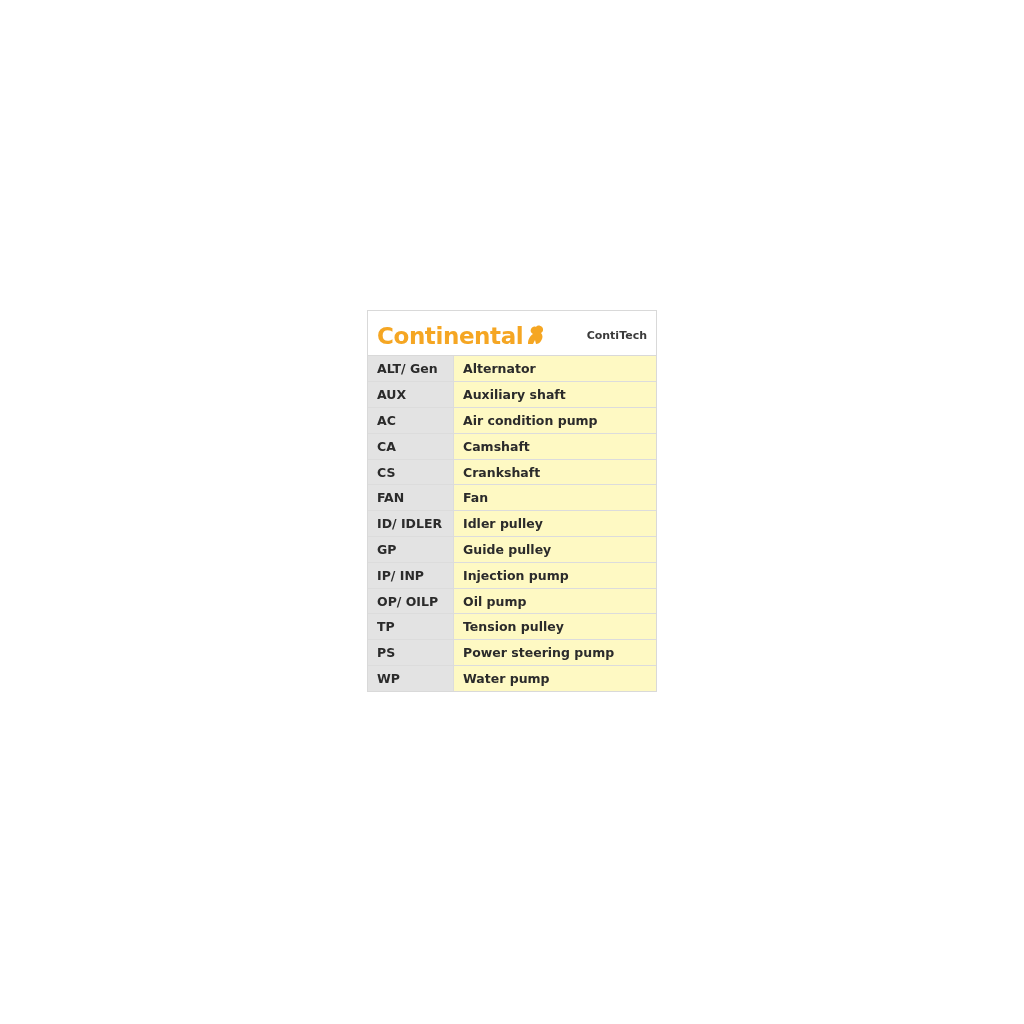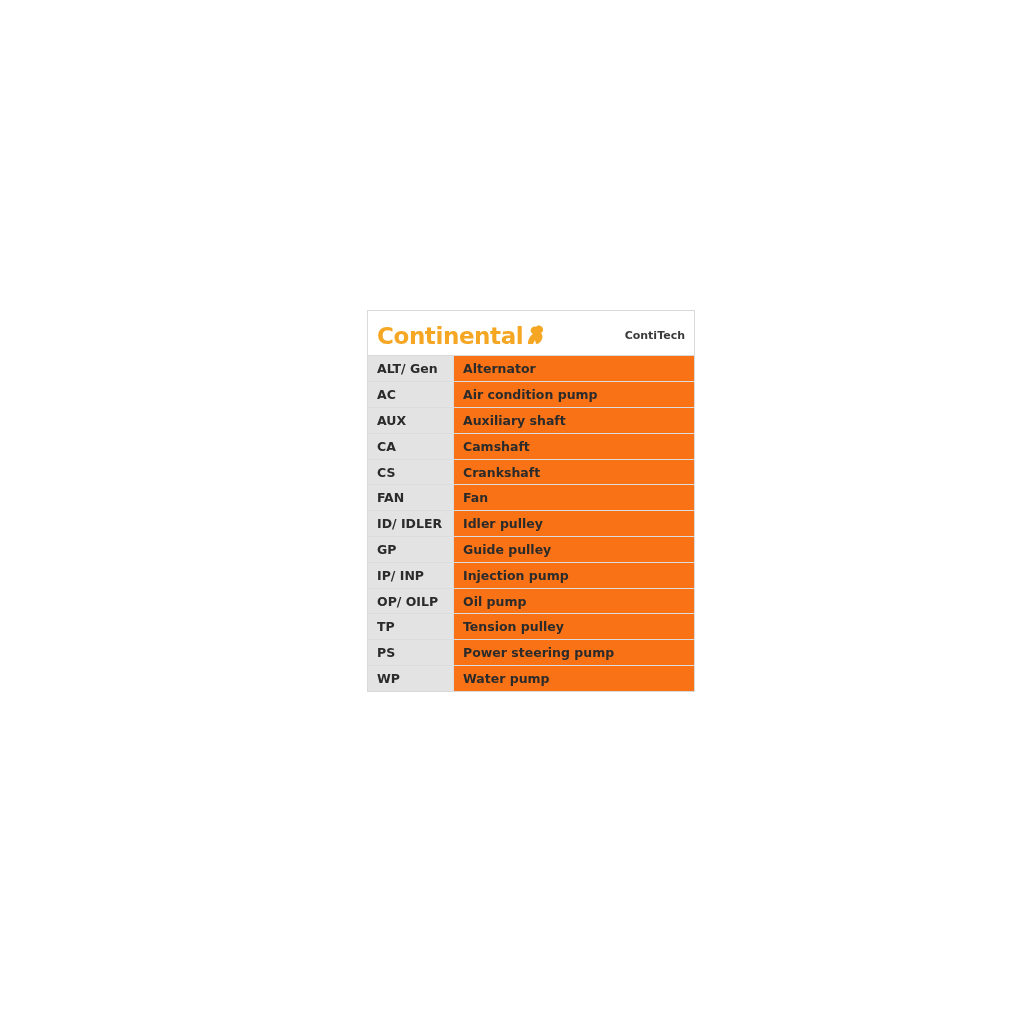--- a/index.html
+++ b/index.html
@@ -17,21 +17,21 @@
     height: 1024px;
     background: #ffffff;
     overflow: hidden;
   }
 
   
   #legend-card {
     position: absolute;
     left: 367px;
     top: 310px;
-    width: 328px;
+    width: 290px;
     border: 1px solid #d9d9d9;
     background: #ffffff;
     box-sizing: border-box;
   }
 
   
   .brand-header {
     position: relative;
     height: 45px;
     border-bottom: 1px solid #d9d9d9;
@@ -105,21 +105,21 @@
     border-bottom: none;
   }
 
   .col-abbr {
     width: 76px;
     background: #e3e3e3;
     border-right: 1px solid #dcdcdc;
   }
 
   .col-desc {
-    background: #f97316;
+    background: #fef9c3;
   }
 </style>
 </head>
 <body>
 
 <div id="page">
 
   <div id="legend-card">
 
     <div class="brand-header">
@@ -134,26 +134,26 @@
       <div class="brand-sub">ContiTech</div>
     </div>
 
     <table class="legend-table">
       <tbody>
         <tr>
           <td class="col-abbr">ALT/ Gen</td>
           <td class="col-desc">Alternator</td>
         </tr>
         <tr>
+          <td class="col-abbr">AUX</td>
+          <td class="col-desc">Auxiliary shaft</td>
+        </tr>
+        <tr>
           <td class="col-abbr">AC</td>
           <td class="col-desc">Air condition pump</td>
-        </tr>
-        <tr>
-          <td class="col-abbr">AUX</td>
-          <td class="col-desc">Auxiliary shaft</td>
         </tr>
         <tr>
           <td class="col-abbr">CA</td>
           <td class="col-desc">Camshaft</td>
         </tr>
         <tr>
           <td class="col-abbr">CS</td>
           <td class="col-desc">Crankshaft</td>
         </tr>
         <tr>

